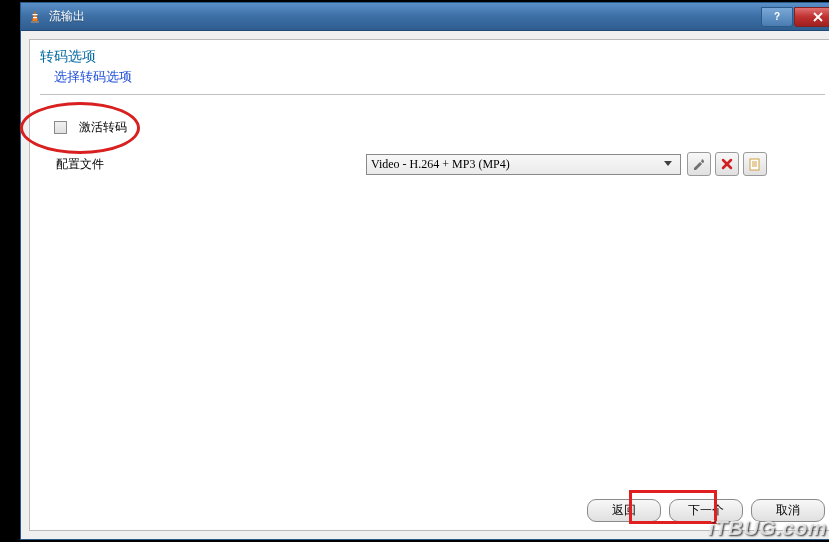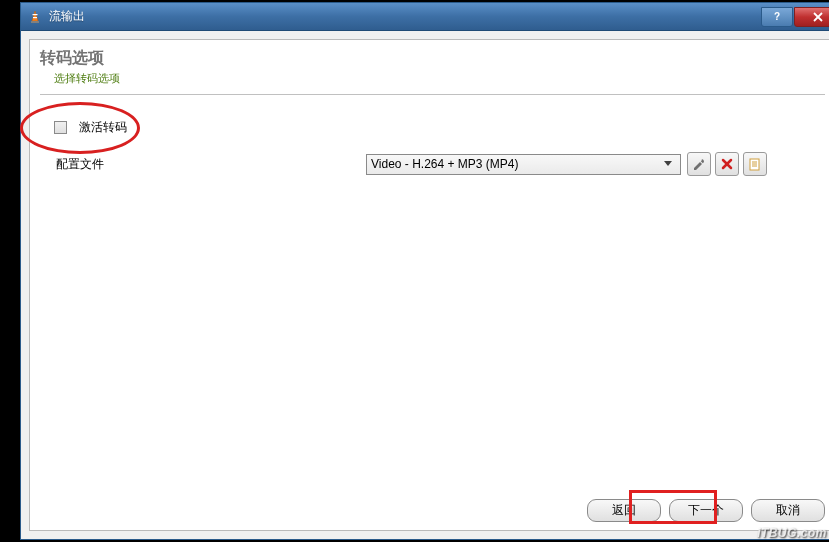--- a/index.html
+++ b/index.html
@@ -83,27 +83,27 @@
       background: #fff;
       border: 1px solid #bababa;
       display: flex;
       flex-direction: column;
       padding-bottom: 6px;
     }
     .section-header {
       padding: 8px 10px 6px 10px;
     }
     .section-title {
-      font-size: 16px;
-      font-weight: bold;
-      color: #737373;
+      font-size: 14px;
+      font-weight: normal;
+      color: #0369a1;
     }
     .section-subtitle {
-      font-size: 11px;
-      color: #4d7c0f;
+      font-size: 13px;
+      color: #1d4ed8;
       padding-left: 14px;
       padding-top: 2px;
     }
     .hr-sep {
       height: 1px;
       background: #c0c0c0;
       margin: 2px 10px 6px 10px;
     }
     .content-area {
       flex: 1;
@@ -134,21 +134,21 @@
       color: #000;
     }
     .select-box {
       flex: 0 0 315px;
       height: 21px;
       background: linear-gradient(to bottom, #f8f8f8, #eaeaea);
       border: 1px solid #8a8a8a;
       display: flex;
       align-items: center;
       padding: 0 4px;
-      font-family: Liberation Sans, sans-serif;
+      font-family: Liberation Serif, serif;
       font-size: 12px;
       cursor: pointer;
       position: relative;
     }
     .select-value {
       flex: 1;
       white-space: nowrap;
       overflow: hidden;
     }
     .select-arrow {
@@ -201,21 +201,21 @@
     }
     .red-rect {
       position: absolute;
       border: 3px solid #e02020;
       pointer-events: none;
     }
     .watermark {
       position: absolute;
       right: 2px;
       bottom: 2px;
-      font-size: 12px;
+      font-size: 21px;
       font-weight: bold;
       font-style: italic;
       color: rgba(255,255,255,0.75);
       text-shadow: 1px 1px 2px rgba(0,0,0,0.8);
       letter-spacing: 0.5px;
       pointer-events: none;
     }
   </style>
 </head>
 <body>

